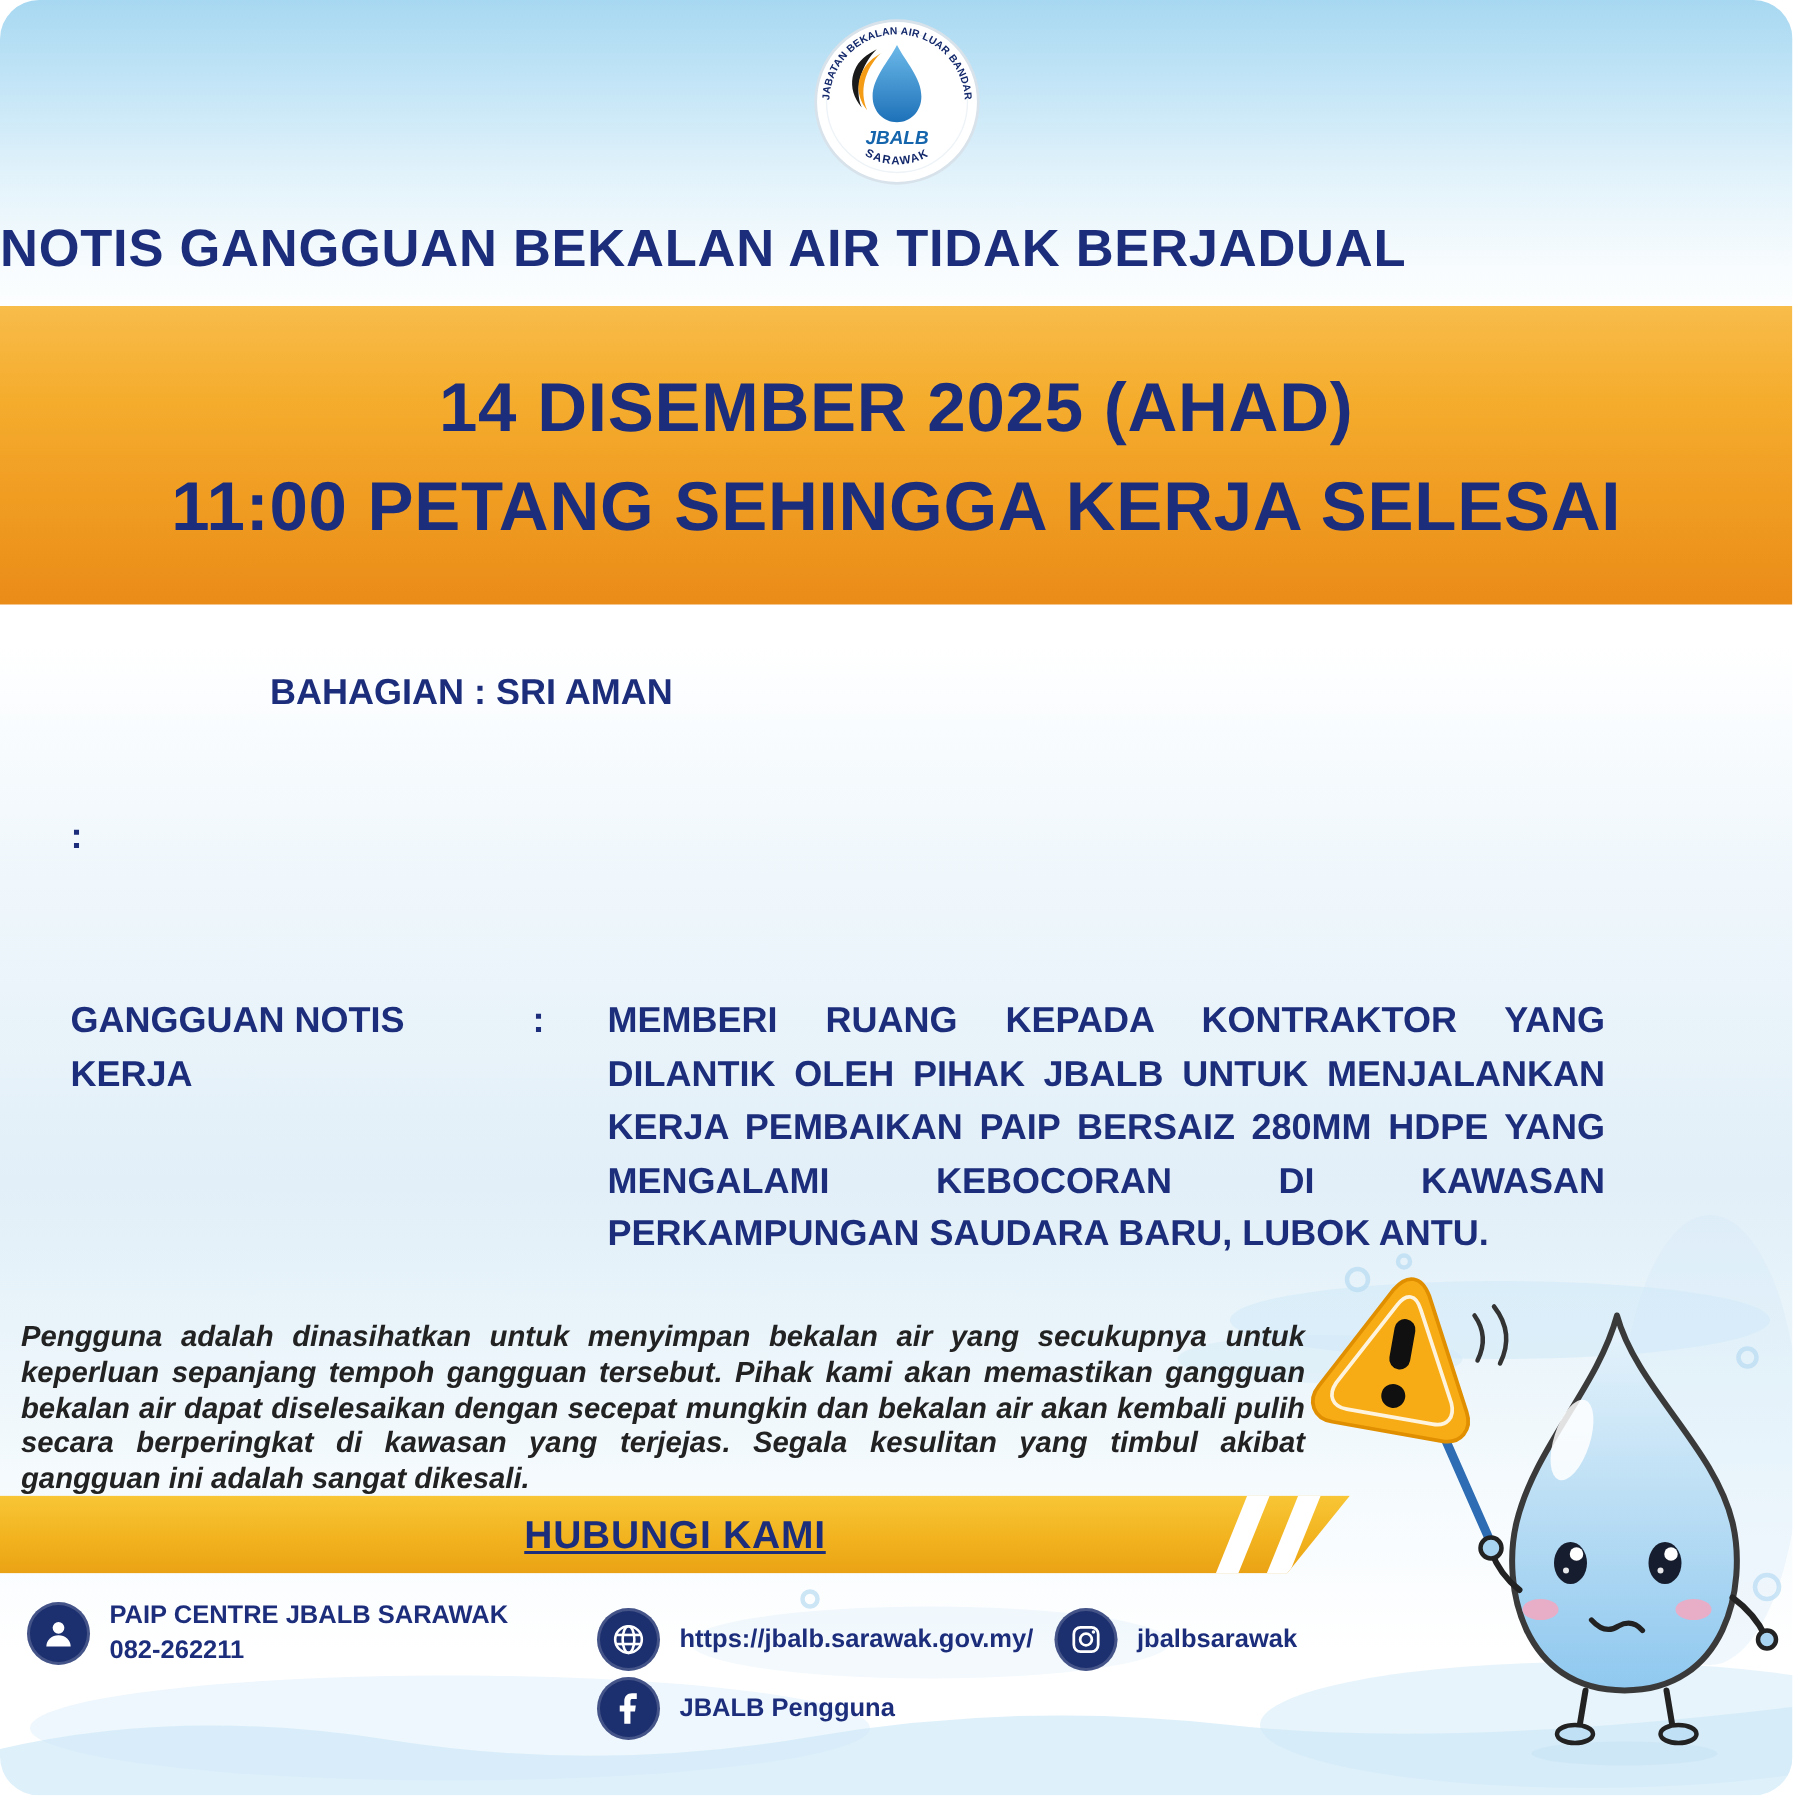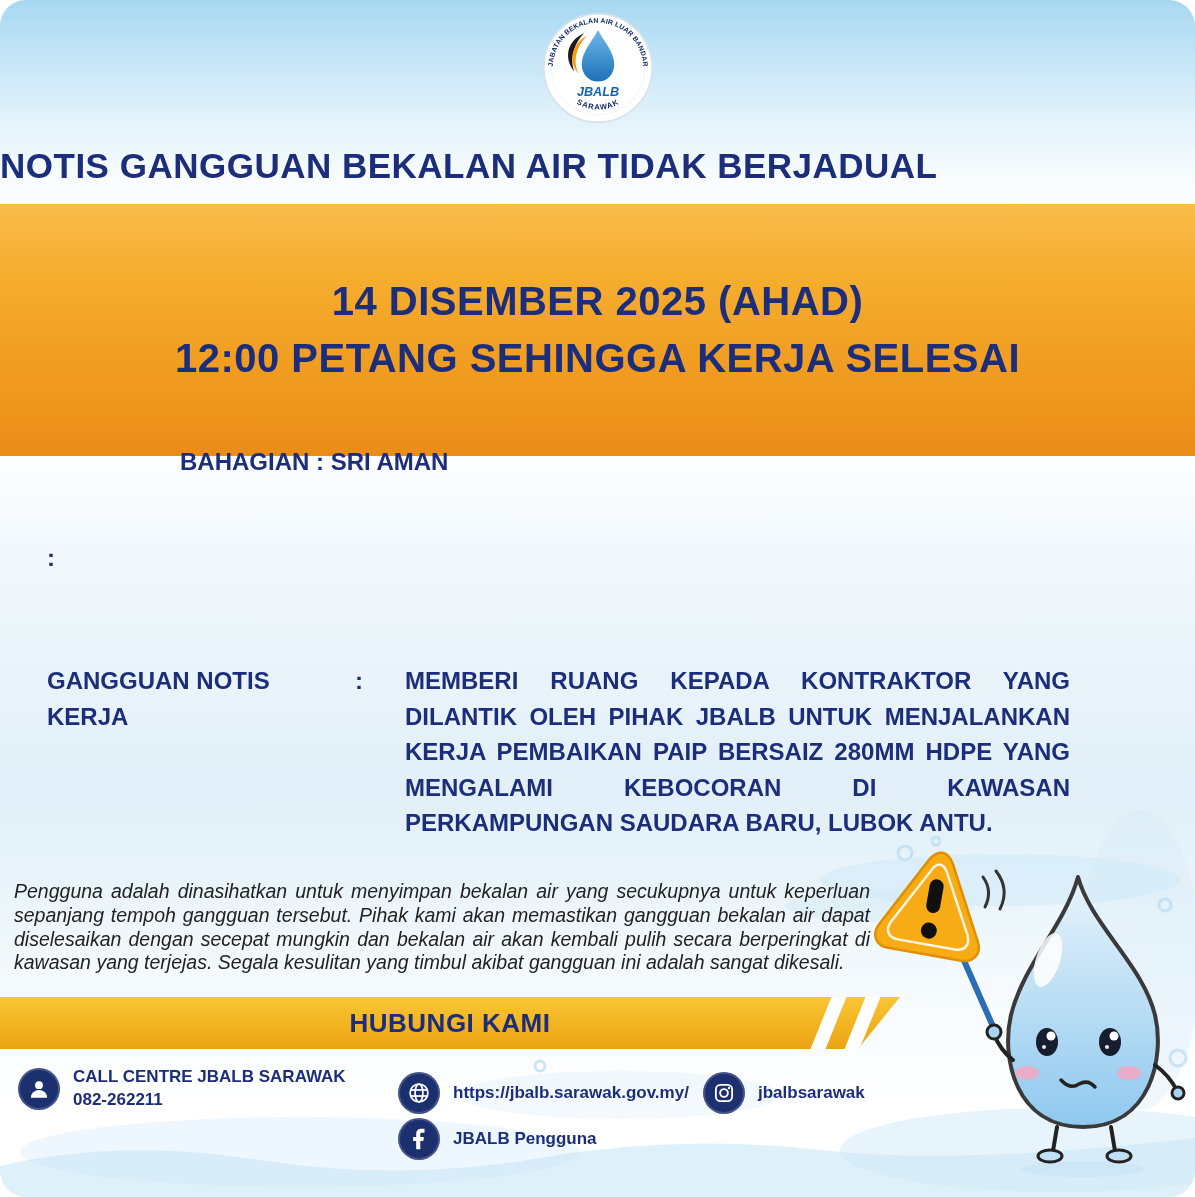--- a/index.html
+++ b/index.html
@@ -19,24 +19,24 @@
   .logo{position:absolute;top:12px;left:50%;transform:translateX(-50%);width:112px;height:112px;}
 
   
   .title{
     position:absolute;top:146px;left:0;width:100%;margin:0;
     font-size:35px;font-weight:700;letter-spacing:.5px;color:#1c2e7b;
   }
 
   
   .date-banner{
-    position:absolute;top:204px;left:0;width:100%;height:252px;
+    position:absolute;top:204px;left:0;width:100%;height:199px;
     background:linear-gradient(180deg,#f8bc4a 0%,#f5ad2e 30%,#ef9a20 70%,#ea8c18 100%);
     display:flex;flex-direction:column;justify-content:center;align-items:center;gap:12px;
-    color:#1c2e7b;font-weight:700;font-size:40px;letter-spacing:.5px;text-align:center;
+    color:#1c2e7b;font-weight:700;font-size:46px;letter-spacing:.5px;text-align:center;
   }
 
   
   .region-row{
     position:absolute;top:448px;left:0;width:100%;
     display:flex;justify-content:flex-start;gap:80px;padding-left:180px;box-sizing:border-box;
     color:#1c2e7b;font-weight:700;font-size:24px;
   }
 
   
@@ -48,30 +48,30 @@
   .info .colon{text-align:left;}
   .info .value{text-align:justify;}
   .info-kawasan{top:540px;}
   .info-kawasan{line-height:1.5;}
   .info-huraian{top:663px;}
 
   
   .advisory{
     position:absolute;top:880px;left:14px;width:856px;margin:0;
     font-style:italic;font-size:19.5px;line-height:1.22;color:#222;text-align:justify;
-    font-weight:400;
+    font-weight:700;
   }
 
   
   .hubungi{
     position:absolute;top:997px;left:0;width:900px;height:52px;
     background:linear-gradient(180deg,#f8c636 0%,#f2b31f 55%,#eaa214 100%);
     clip-path:polygon(0 0,100% 0,calc(100% - 42px) 100%,0 100%);
     display:flex;align-items:center;justify-content:center;
-    color:#1c2e7b;font-weight:700;font-size:26px;letter-spacing:.5px;
+    color:#1c2e7b;font-weight:700;font-size:26px;letter-spacing:.5px;text-decoration:underline;
   }
   .hubungi .stripe{position:absolute;top:0;height:100%;width:15px;background:#ffffff;transform:skewX(-22deg);}
   .hubungi .stripe.s1{right:64px;}
   .hubungi .stripe.s2{right:30px;}
 
   
   .contact-item{position:absolute;display:flex;align-items:center;gap:13px;color:#1c2e7b;font-weight:700;font-size:17px;}
   .contact-item .circle{
     width:42px;height:42px;border-radius:50%;background:#1c2f6e;flex:0 0 auto;
     display:flex;align-items:center;justify-content:center;box-shadow:inset 0 0 0 2px rgba(255,255,255,.18);
@@ -134,21 +134,21 @@
           <textPath href="#arcBottom" startOffset="50%" text-anchor="middle">SARAWAK</textPath>
         </text>
         <text x="62" y="93" text-anchor="middle" font-size="14" font-weight="700" font-style="italic" fill="#1565ad">JBALB</text>
       </svg>
     </div>
 
     <h1 class="title">NOTIS GANGGUAN BEKALAN AIR TIDAK BERJADUAL</h1>
 
     <div class="date-banner">
       <div>14 DISEMBER 2025 (AHAD)</div>
-      <div>12:00 PETANG SEHINGGA KERJA SELESAI</div>
+      <div>11:00 PETANG SEHINGGA KERJA SELESAI</div>
     </div>
 
     <div class="region-row">
       <span>BAHAGIAN : SRI AMAN</span>
     </div>
 
     <div class="info info-kawasan">
       <div class="colon">:</div>
     </div>
 
@@ -167,21 +167,21 @@
     </div>
 
     <div class="contact-item contact-call">
       <span class="circle">
         <svg viewBox="0 0 24 24">
             <circle cx="12" cy="8.5" r="3.6" fill="#ffffff"></circle>
             <path d="M4.5,20 a7.5,7 0 0 1 15,0 Z" fill="#ffffff"></path>
           </svg>
       </span>
       <span class="lines">
-        <span>CALL CENTRE JBALB SARAWAK</span>
+        <span>PAIP CENTRE JBALB SARAWAK</span>
         <span>082-262211</span>
       </span>
     </div>
 
     <div class="contact-item contact-web">
       <span class="circle">
         <svg viewBox="0 0 24 24" fill="none" stroke="#ffffff" stroke-width="1.6">
           <circle cx="12" cy="12" r="8.2"></circle>
           <ellipse cx="12" cy="12" rx="3.6" ry="8.2"></ellipse>
           <line x1="3.8" y1="9.2" x2="20.2" y2="9.2"></line>

